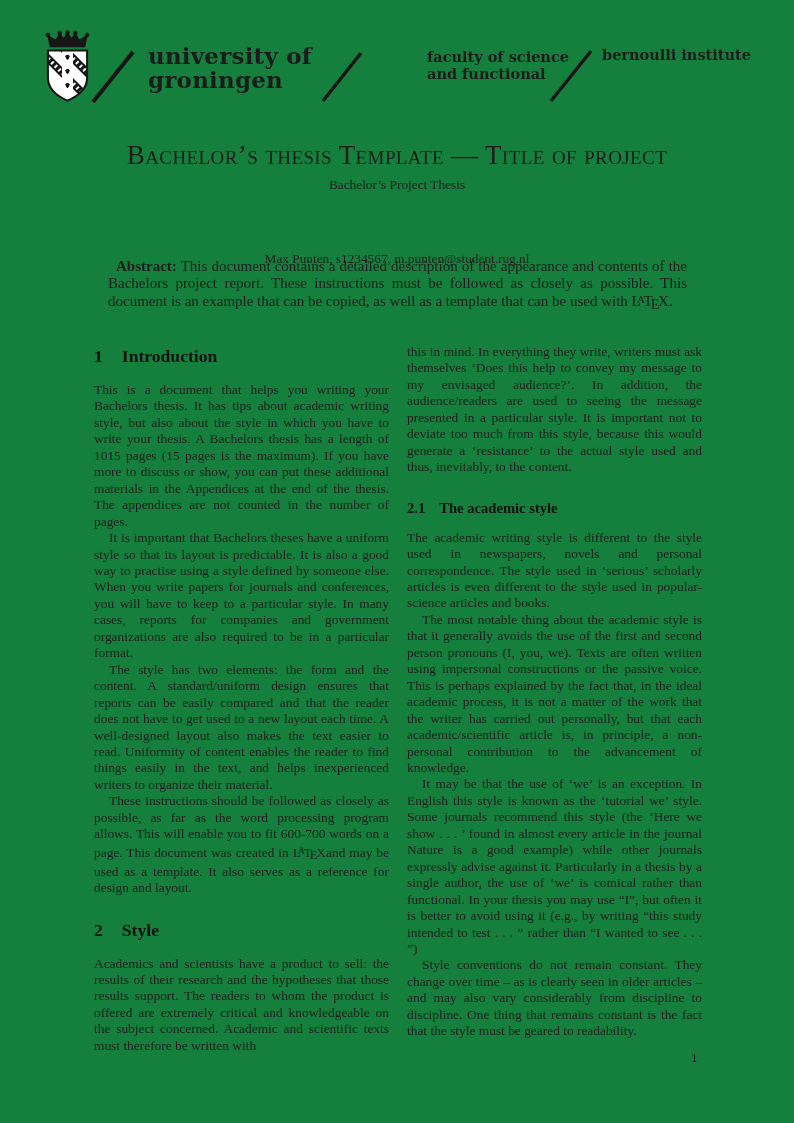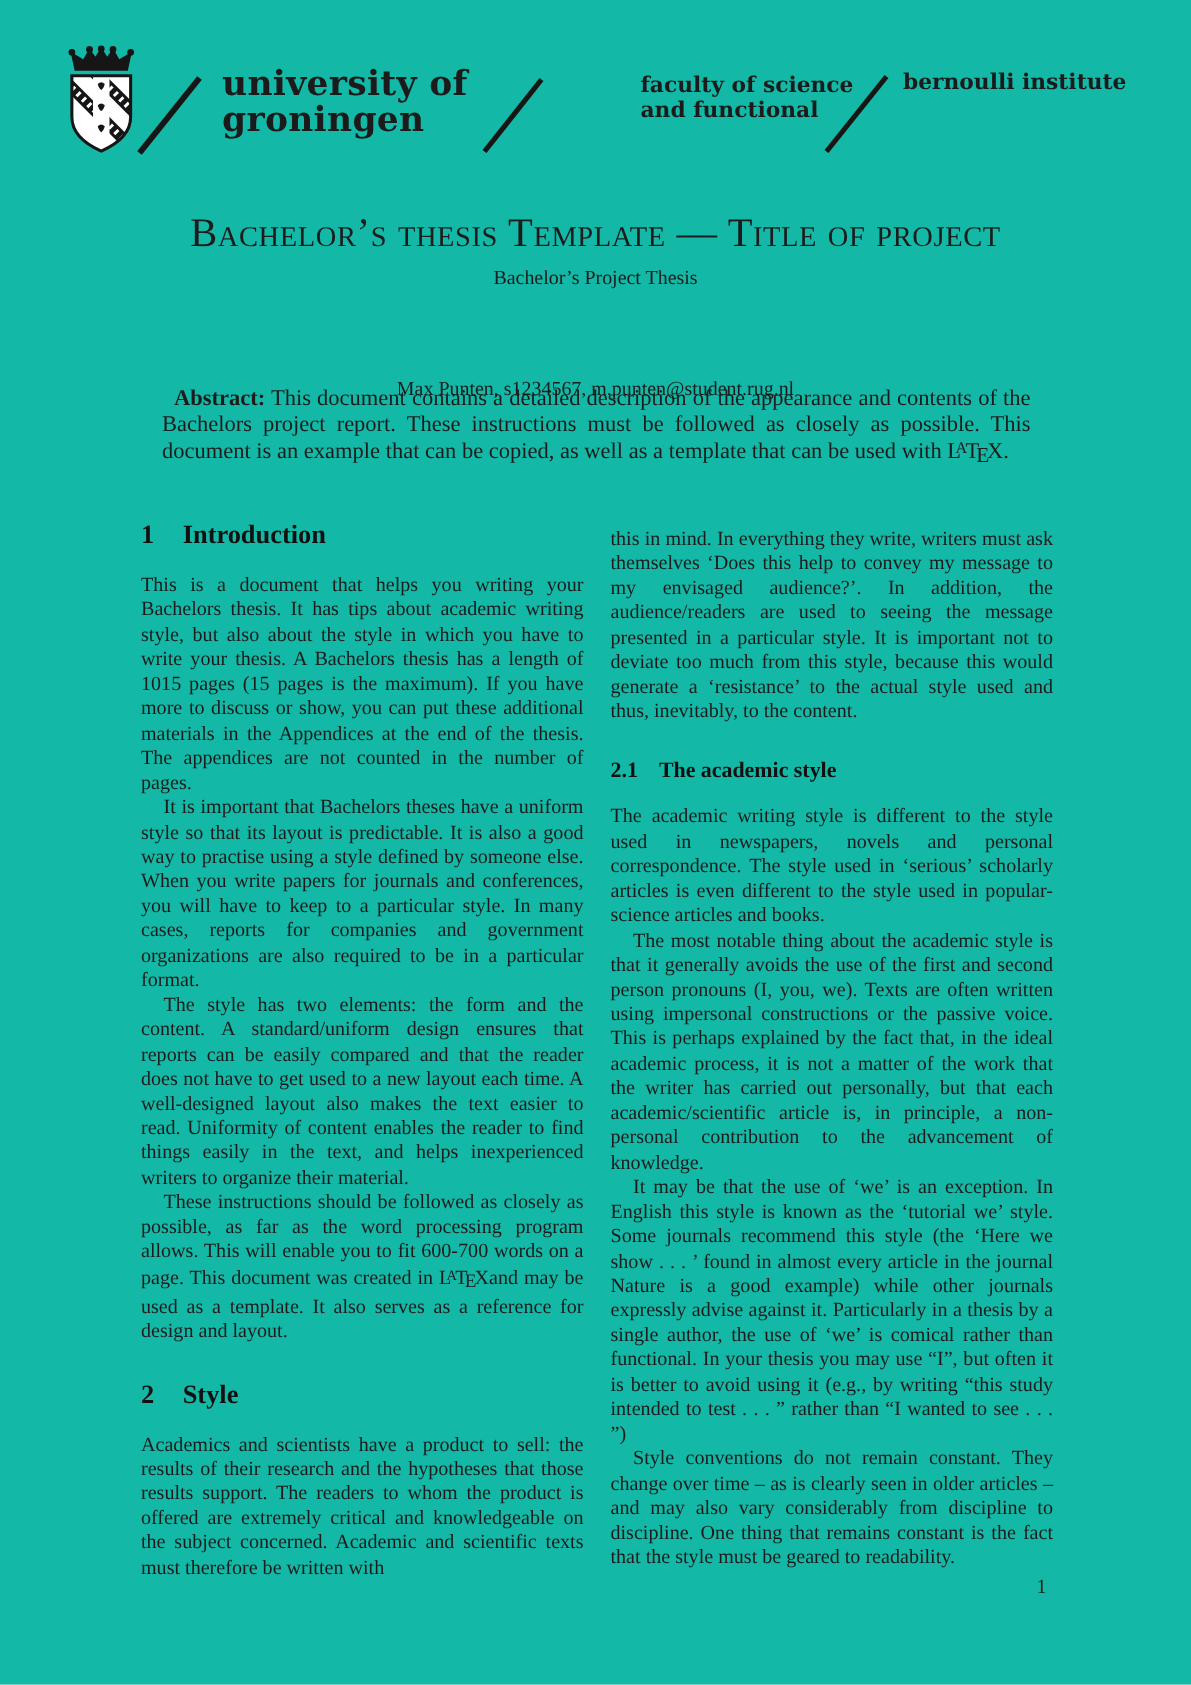--- a/index.html
+++ b/index.html
@@ -1,18 +1,18 @@
 <!DOCTYPE html>
 <html lang="en"><head>
 <meta charset="utf-8">
 <style>
   html,body { margin:0; padding:0; }
   body { background:#ffffff; }
   .page {
-    position:relative; width:794px; height:1123px; background:#14b8a6;
+    position:relative; width:794px; height:1123px; background:#15803d;
     font-family:"Liberation Serif", serif; color:#1c1c1c; overflow:hidden;
     margin:0 auto;
   }
   
   .crest { position:absolute; left:44px; top:30px; }
   .slash { position:absolute; }
   .uni-text {
     position:absolute; left:148px; top:44px;
     font-family:"DejaVu Serif", serif; font-weight:700;
     font-size:23px; line-height:24px; letter-spacing:0.2px; color:#1b1b1b;
@@ -34,21 +34,21 @@
   
   .abstract {
     position:absolute; left:108px; width:579px; top:258px;
     font-size:15px; line-height:16.6px; text-align:justify;
   }
   .abstract .lead { text-indent:8px; display:block; }
   .abstract b { font-weight:700; }
   
   .body-cols {
     position:absolute; left:94px; top:344px; width:608px;
-    display:flex; gap:18px;align-items:center;
+    display:flex; gap:18px;
   }
   .col { width:295px; }
   .col p {
     margin:0; font-size:13.4px; line-height:16.45px; text-align:justify;
     hyphens:auto; -webkit-hyphens:auto;
   }
   .col p.indent { text-indent:15px; }
   h1.sec {
     margin:2px 0 15px 0; font-size:17.6px; font-weight:700; color:#111;
   }

